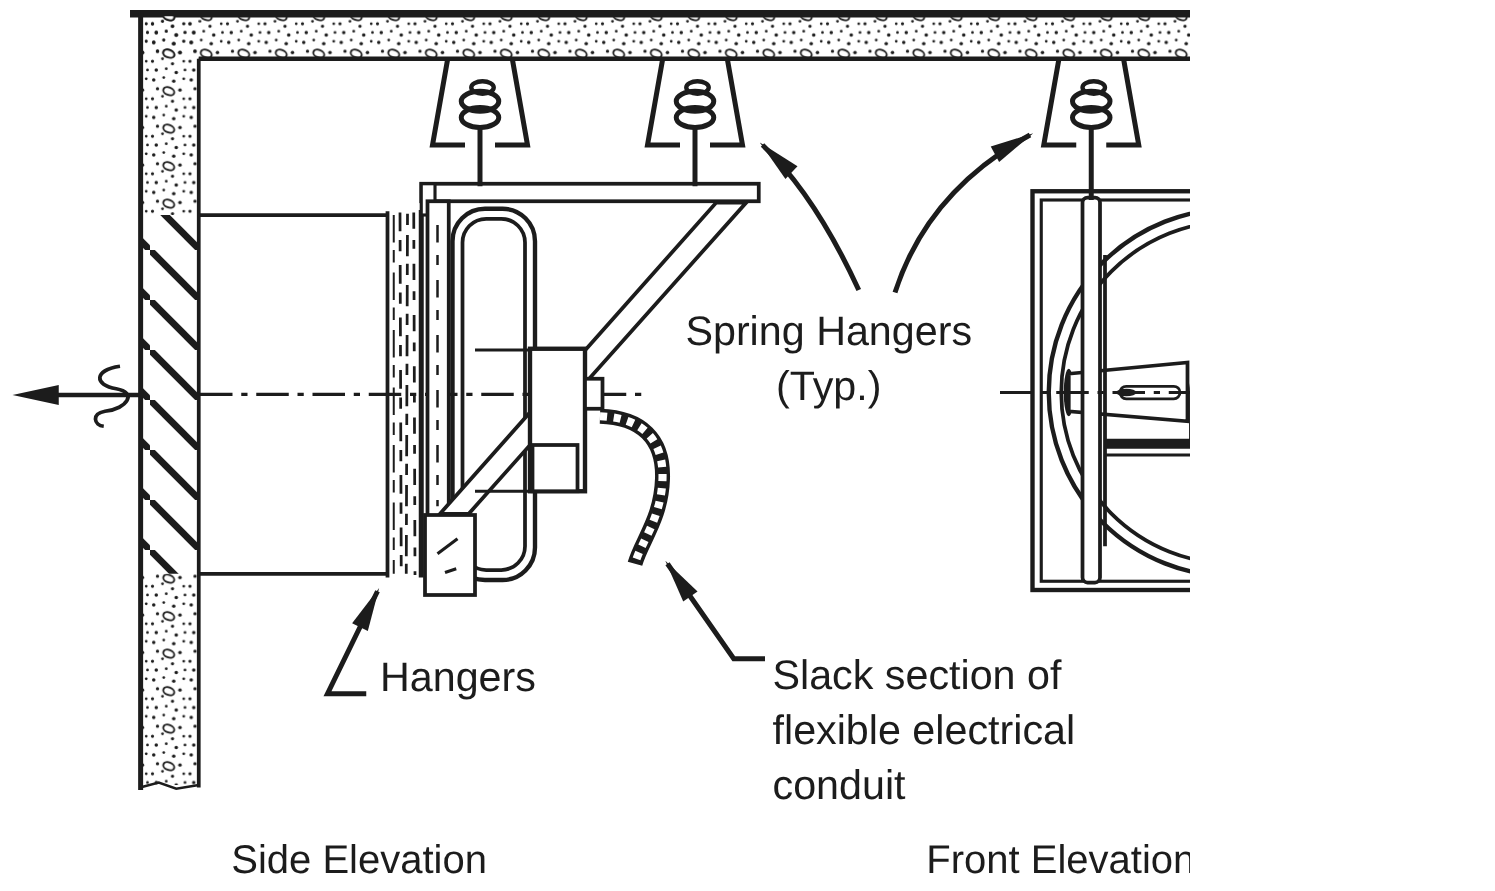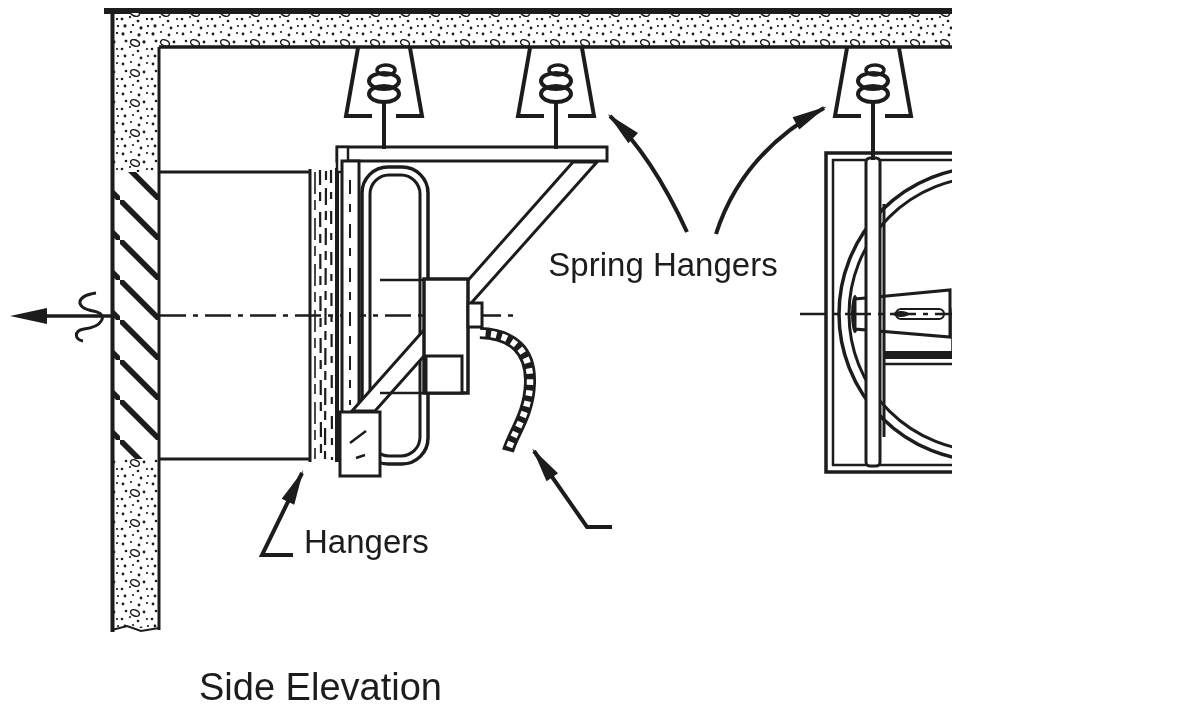--- a/index.html
+++ b/index.html
@@ -8,21 +8,21 @@
     position:relative;width:952px;height:713px;background:var(--paper);
     overflow:hidden;font-family:"Liberation Sans","DejaVu Sans",sans-serif;
   }
   #linework{position:absolute;left:0;top:0;}
   .diagram-label{
     position:absolute;color:var(--ink);
     font-family:"Liberation Sans","DejaVu Sans",sans-serif;
     white-space:nowrap;
   }
   .annot{font-size:33px;line-height:44px;}
-  .caption{font-size:38px;line-height:44px;margin-left:14px;}
+  .caption{font-size:32px;line-height:44px;}
   .center{text-align:center;}
 </style>
 </head>
 <body>
 
 <div id="stage">
 
 <svg id="linework" width="1196" height="713" viewBox="0 0 1196 713" fill="none" stroke-linecap="butt">
   <defs>
     <pattern id="stipple" width="30" height="30" patternUnits="userSpaceOnUse">
@@ -185,23 +185,30 @@
   <g stroke="#1c1c1c" stroke-width="4" fill="none">
     <path d="M687,232 Q652,156 610,116" marker-end="url(#ah)"></path>
     <path d="M716,234 Q742,153 824,108" marker-end="url(#ah)"></path>
     <path d="M293,555 L262,555 L302,473" marker-end="url(#ah)"></path>
     <path d="M612,527 L587,527 L534,451" marker-end="url(#ah)"></path>
   </g>
 </svg>
 
 <div class="diagram-label annot center" style="left:538px;top:243px;width:250px;">
   <div>Spring Hangers</div>
+  <div>(Typ.)</div>
 </div>
 
 <div class="diagram-label annot" style="left:304px;top:520px;">
   <div>Hangers</div>
 </div>
 
+<div class="diagram-label annot" style="left:618px;top:518px;">
+  <div>Slack section of</div>
+  <div>flexible electrical</div>
+  <div>conduit</div>
+</div>
 
 <div class="diagram-label caption" style="left:185px;top:665px;">Side Elevation</div>
 
+<div class="diagram-label caption" style="left:741px;top:665px;">Front Elevation</div>
 
 </div>
 
 </body></html>

